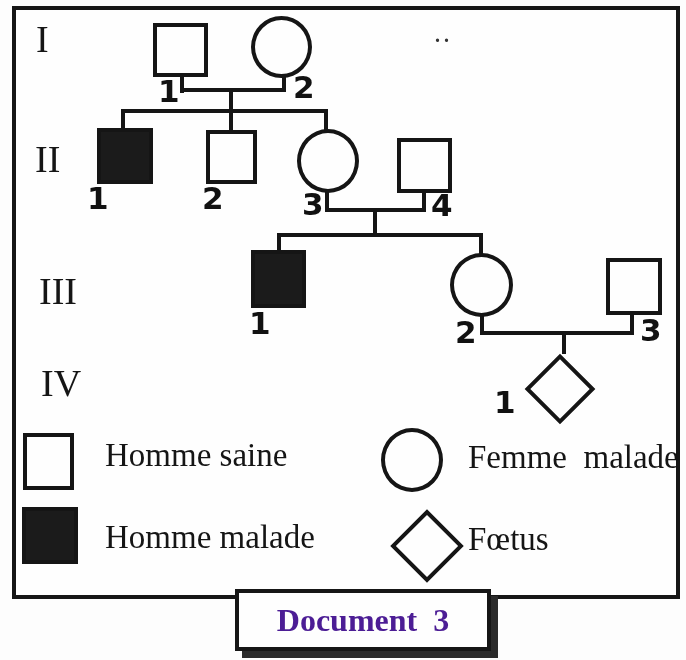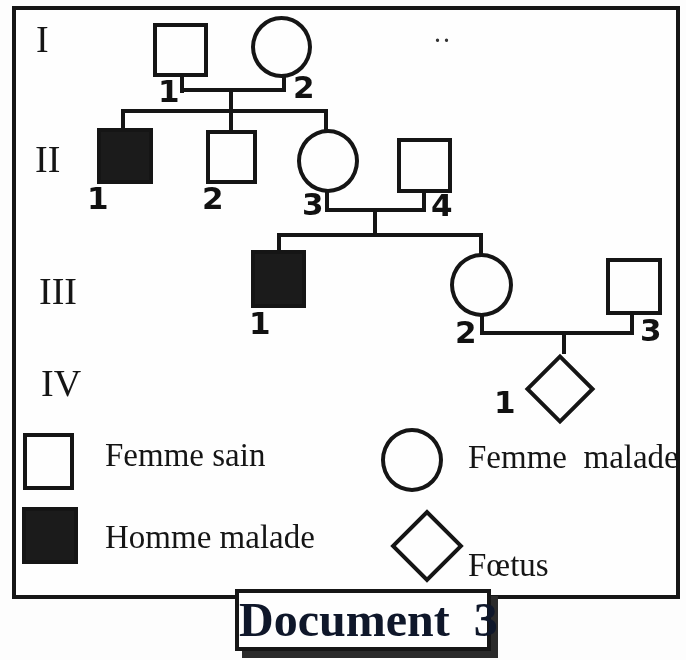--- a/index.html
+++ b/index.html
@@ -17,22 +17,22 @@
        font-size:31px;line-height:1;color:#111;}
   .gen-label{position:absolute;font-family:"Liberation Serif",serif;font-size:38px;
        line-height:1;color:#151515;}
   .legend-label{position:absolute;font-family:"Liberation Serif",serif;font-size:33px;
        line-height:1.1;color:#151515;white-space:pre;}
   .artifact{position:absolute;left:435px;top:24px;font-size:20px;font-weight:bold;
        letter-spacing:4px;color:#333;}
   .doc-box{position:absolute;left:235px;top:589px;width:256px;height:62px;
        border:4px solid #161616;background:#fefefe;box-sizing:border-box;
        box-shadow:7px 7px 0 #2b2b2b;z-index:3;text-align:center;}
-  .doc-box .doc-title{font-family:"Liberation Serif",serif;font-weight:bold;font-size:48px;
-       line-height:54px;white-space:pre;color:#0f172a;}
+  .doc-box .doc-title{font-family:"Liberation Serif",serif;font-weight:bold;font-size:32px;
+       line-height:54px;white-space:pre;color:#4c1d95;}
 </style>
 </head>
 <body>
 
 <div class="page">
 
   <div class="frame"></div>
 
   <div id="pedigree-layer">
       <div class="line" style="left: 180px; top: 76px; width: 4px; height: 17px;"></div>
@@ -76,29 +76,29 @@
       <div class="shape square" style="left: 606px; top: 258px; width: 56px; height: 57px;"></div>
       <div class="num" style="left: 640px; top: 315px;">3</div>
       <div class="shape diamond" style="left: 535px; top: 364px; width: 50px; height: 50px;"></div>
       <div class="num" style="left: 494px; top: 387px;">1</div>
     </div>
 
   <div class="artifact">..</div>
 
   <div>
     <div class="shape" style="left:23px;top:433px;width:51px;height:57px;"></div>
-    <div class="legend-label" style="left:105px;top:437px;">Femme sain</div>
+    <div class="legend-label" style="left:105px;top:437px;">Homme saine</div>
 
     <div class="shape filled" style="left:22px;top:507px;width:56px;height:57px;"></div>
     <div class="legend-label" style="left:105px;top:519px;">Homme malade</div>
 
     <div class="shape circle" style="left:381px;top:428px;width:62px;height:64px;"></div>
     <div class="legend-label" style="left:468px;top:439px;">Femme  malade</div>
 
     <div class="shape diamond" style="left:401px;top:520px;width:52px;height:52px;"></div>
-    <div class="legend-label" style="left:468px;top:521px;margin-top:26px;">Fœtus</div>
+    <div class="legend-label" style="left:468px;top:521px;">Fœtus</div>
   </div>
 
   <div class="doc-box">
     <div class="doc-title">Document  3</div>
   </div>
 
 </div>
 
 </body></html>

